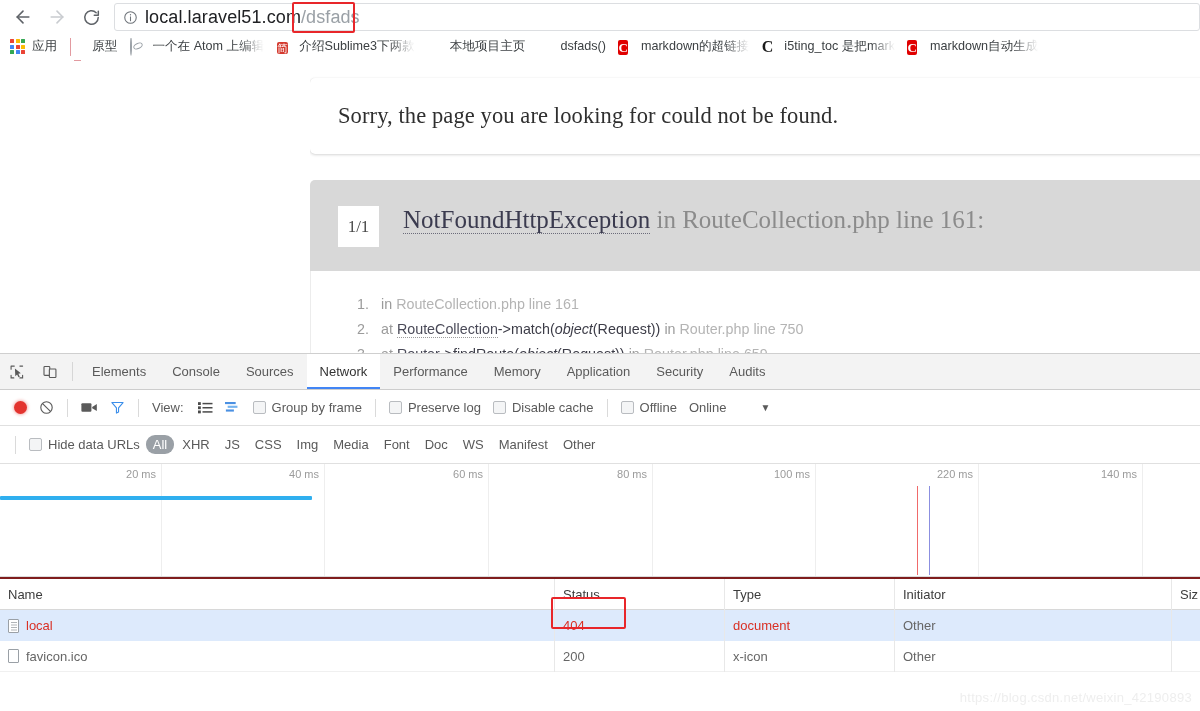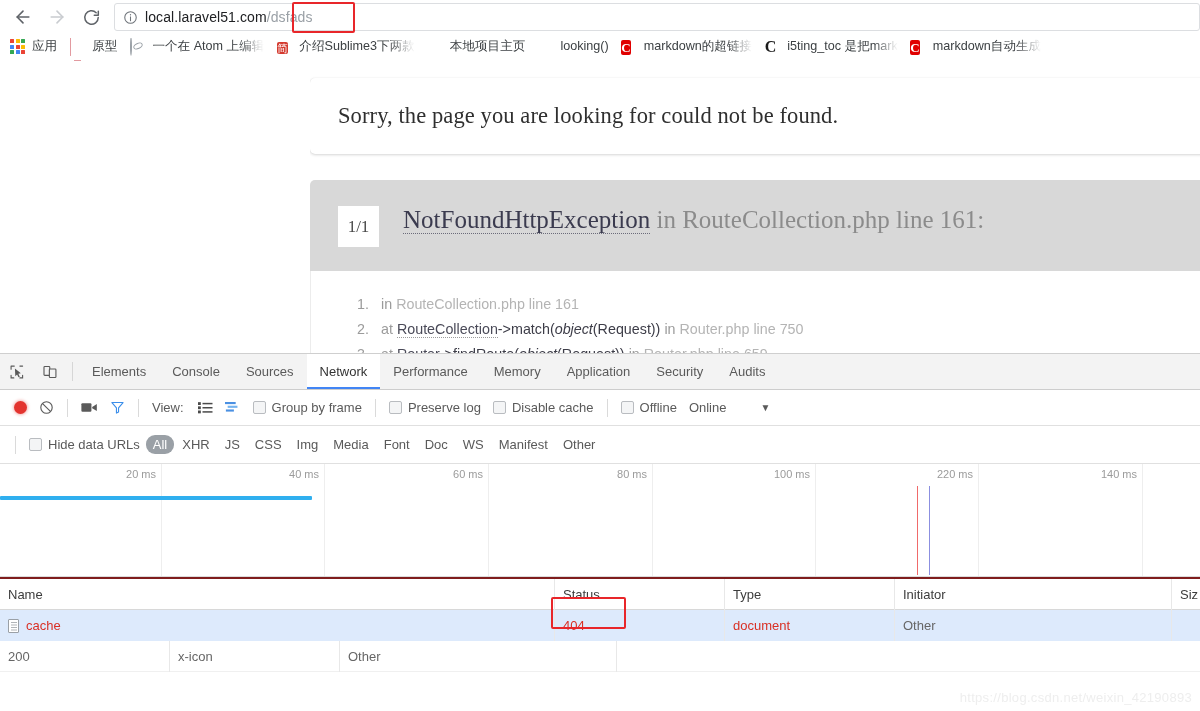--- a/index.html
+++ b/index.html
@@ -28,21 +28,21 @@
   }
   .nav-btn.disabled { color:#c9ccd0; }
   .nav-btn svg { display:block; }
   .omnibox {
     margin-left:6px; height:28px; flex:1 1 auto; max-width:1090px;
     border:1px solid #dcdee1; border-radius:3px; background:#fff;
     display:flex; align-items:center; padding:0 8px; position:relative;
   }
   .info-icon { width:15px; height:15px; flex:none; margin-right:7px; color:#6e7379; }
   .url-text {
-    font-size:14px; color:#202124; letter-spacing:.1px;
+    font-size:18px; color:#202124; letter-spacing:.1px;
     white-space:nowrap; display:flex; align-items:flex-end;
   }
   .url-host { color:#202124; }
   .url-path { color:#9aa0a6; }
   .url-highlight {
     position:absolute; border:2px solid #e8262a; border-radius:2px;
     left:177px; top:-2px; width:63px; height:31px; pointer-events:none;
   }
 
   
@@ -312,21 +312,21 @@
       <div class="bm fade">
         <span class="bm-ic"><span class="ic-red-sq">简</span></span>
         <span class="bm-label">介绍Sublime3下两款</span>
       </div>
       <div class="bm">
         <span class="bm-ic"><span class="ic-eleph"></span></span>
         <span class="bm-label">本地项目主页</span>
       </div>
       <div class="bm">
         <span class="bm-ic"><span class="ic-eleph"></span></span>
-        <span class="bm-label">looking()</span>
+        <span class="bm-label">dsfads()</span>
       </div>
       <div class="bm fade">
         <span class="bm-ic"><span class="ic-c">C</span></span>
         <span class="bm-label">markdown的超链接</span>
       </div>
       <div class="bm fade">
         <span class="bm-ic"><span class="ic-c-dark">C</span></span>
         <span class="bm-label">i5ting_toc 是把mark</span>
       </div>
       <div class="bm fade">
@@ -519,29 +519,33 @@
         <div class="th" style="width:555px">Name</div>
         <div class="th" style="width:170px">Status</div>
         <div class="th" style="width:170px">Type</div>
         <div class="th" style="width:277px">Initiator</div>
         <div class="th" style="width:28px;border-right:none">Siz</div>
       </div>
 
       <div class="tr row-sel">
         <div class="td" style="width:555px">
           <span class="doc-ic lined"></span>
-          <span class="err">cache</span>
+          <span class="err">local</span>
         </div>
         <div class="td err" style="width:170px">404</div>
         <div class="td err" style="width:170px">document</div>
         <div class="td" style="width:277px">Other</div>
         <div class="td" style="width:28px;border-right:none"></div>
       </div>
 
       <div class="tr row-plain">
+        <div class="td" style="width:555px">
+          <span class="doc-ic"></span>
+          <span>favicon.ico</span>
+        </div>
         <div class="td" style="width:170px">200</div>
         <div class="td" style="width:170px">x-icon</div>
         <div class="td" style="width:277px">Other</div>
         <div class="td" style="width:28px;border-right:none"></div>
       </div>
 
       <div class="status-highlight" style="left:551px; top:18px; width:75px; height:32px;"></div>
     </div>
 
     <div class="watermark">https://blog.csdn.net/weixin_42190893</div>

